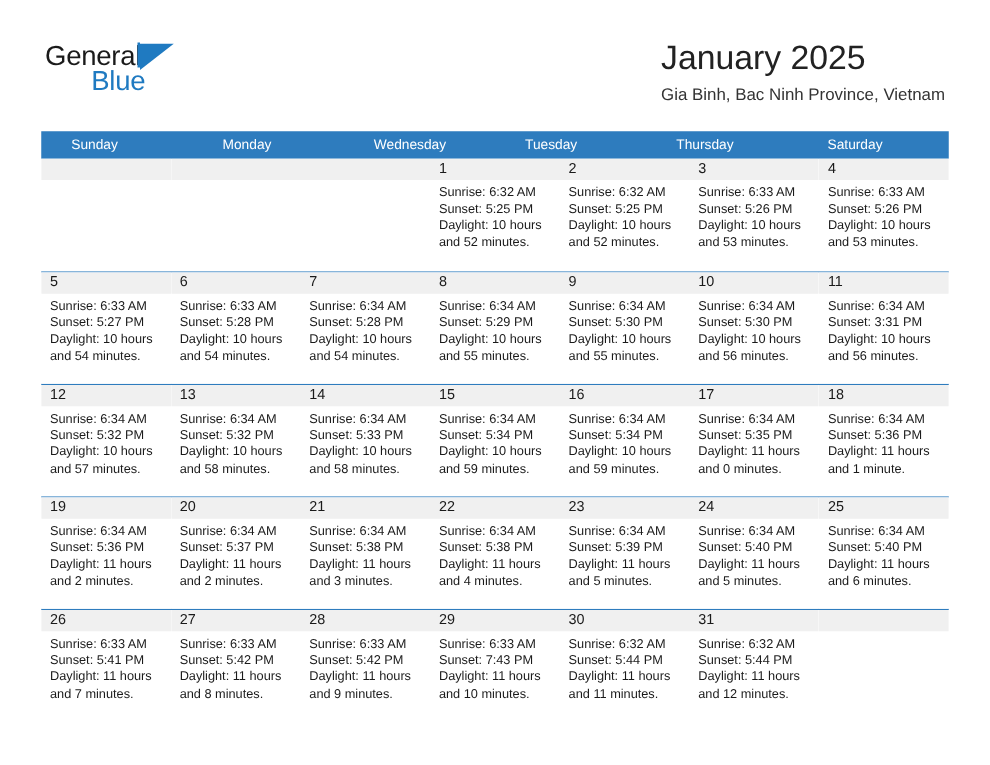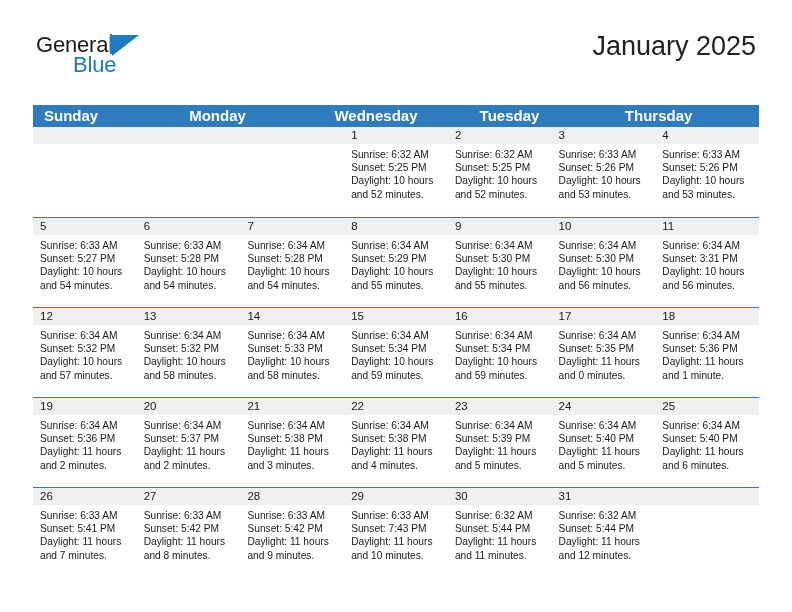--- a/index.html
+++ b/index.html
@@ -103,26 +103,25 @@
   }
 
   .weekday-row {
     display: flex;
     background: #2e7cbe;
     height: 22px;
   }
   .weekday-cell {
     flex: 1 1 0;
     color: #ffffff;
-    font-size: 15px;
+    font-size: 11px;
     line-height: 22px;
-    padding-left: 11px;
+    padding-left: 24px;
     box-sizing: border-box;
     white-space: nowrap;
-    font-weight: bold;
   }
 
   .week-row {
     display: flex;
     height: 90px;
     border-top: 1.5px solid #2e7cbe;
     box-sizing: border-box;
   }
   .week-row.first {
     border-top: none;
@@ -167,32 +166,34 @@
 
     <div class="logo">
       <span class="logo-general">General</span>
       <span class="logo-bar"></span>
       <span class="logo-tri"></span>
       <span class="logo-blue">Blue</span>
     </div>
 
     <div class="title-block">
       <div class="cal-title">January 2025</div>
+      <div class="cal-subtitle">Gia Binh, Bac Ninh Province, Vietnam</div>
     </div>
 
   </div>
 
   <div class="calendar">
 
     <div class="weekday-row">
       <div class="weekday-cell">Sunday</div>
       <div class="weekday-cell">Monday</div>
       <div class="weekday-cell">Wednesday</div>
       <div class="weekday-cell">Tuesday</div>
       <div class="weekday-cell">Thursday</div>
+      <div class="weekday-cell">Saturday</div>
     </div>
 
     <div id="weeks-container">
         <div class="week-row first">
           <div class="day-cell empty">
             <div class="day-band">
               <div class="day-num"></div>
             </div>
           </div>
           <div class="day-cell empty">

